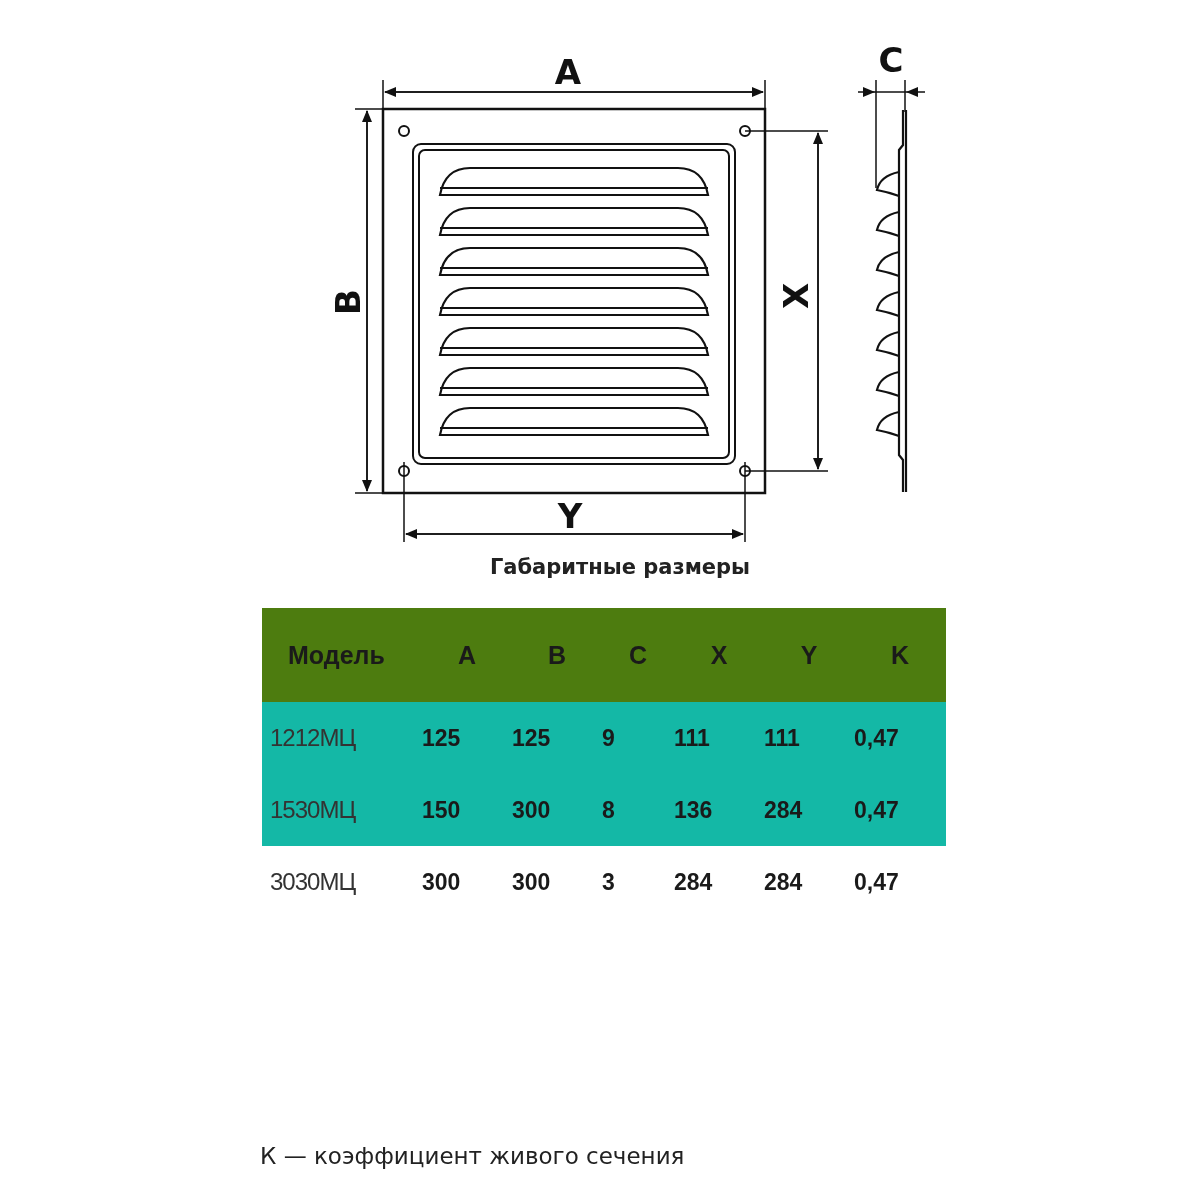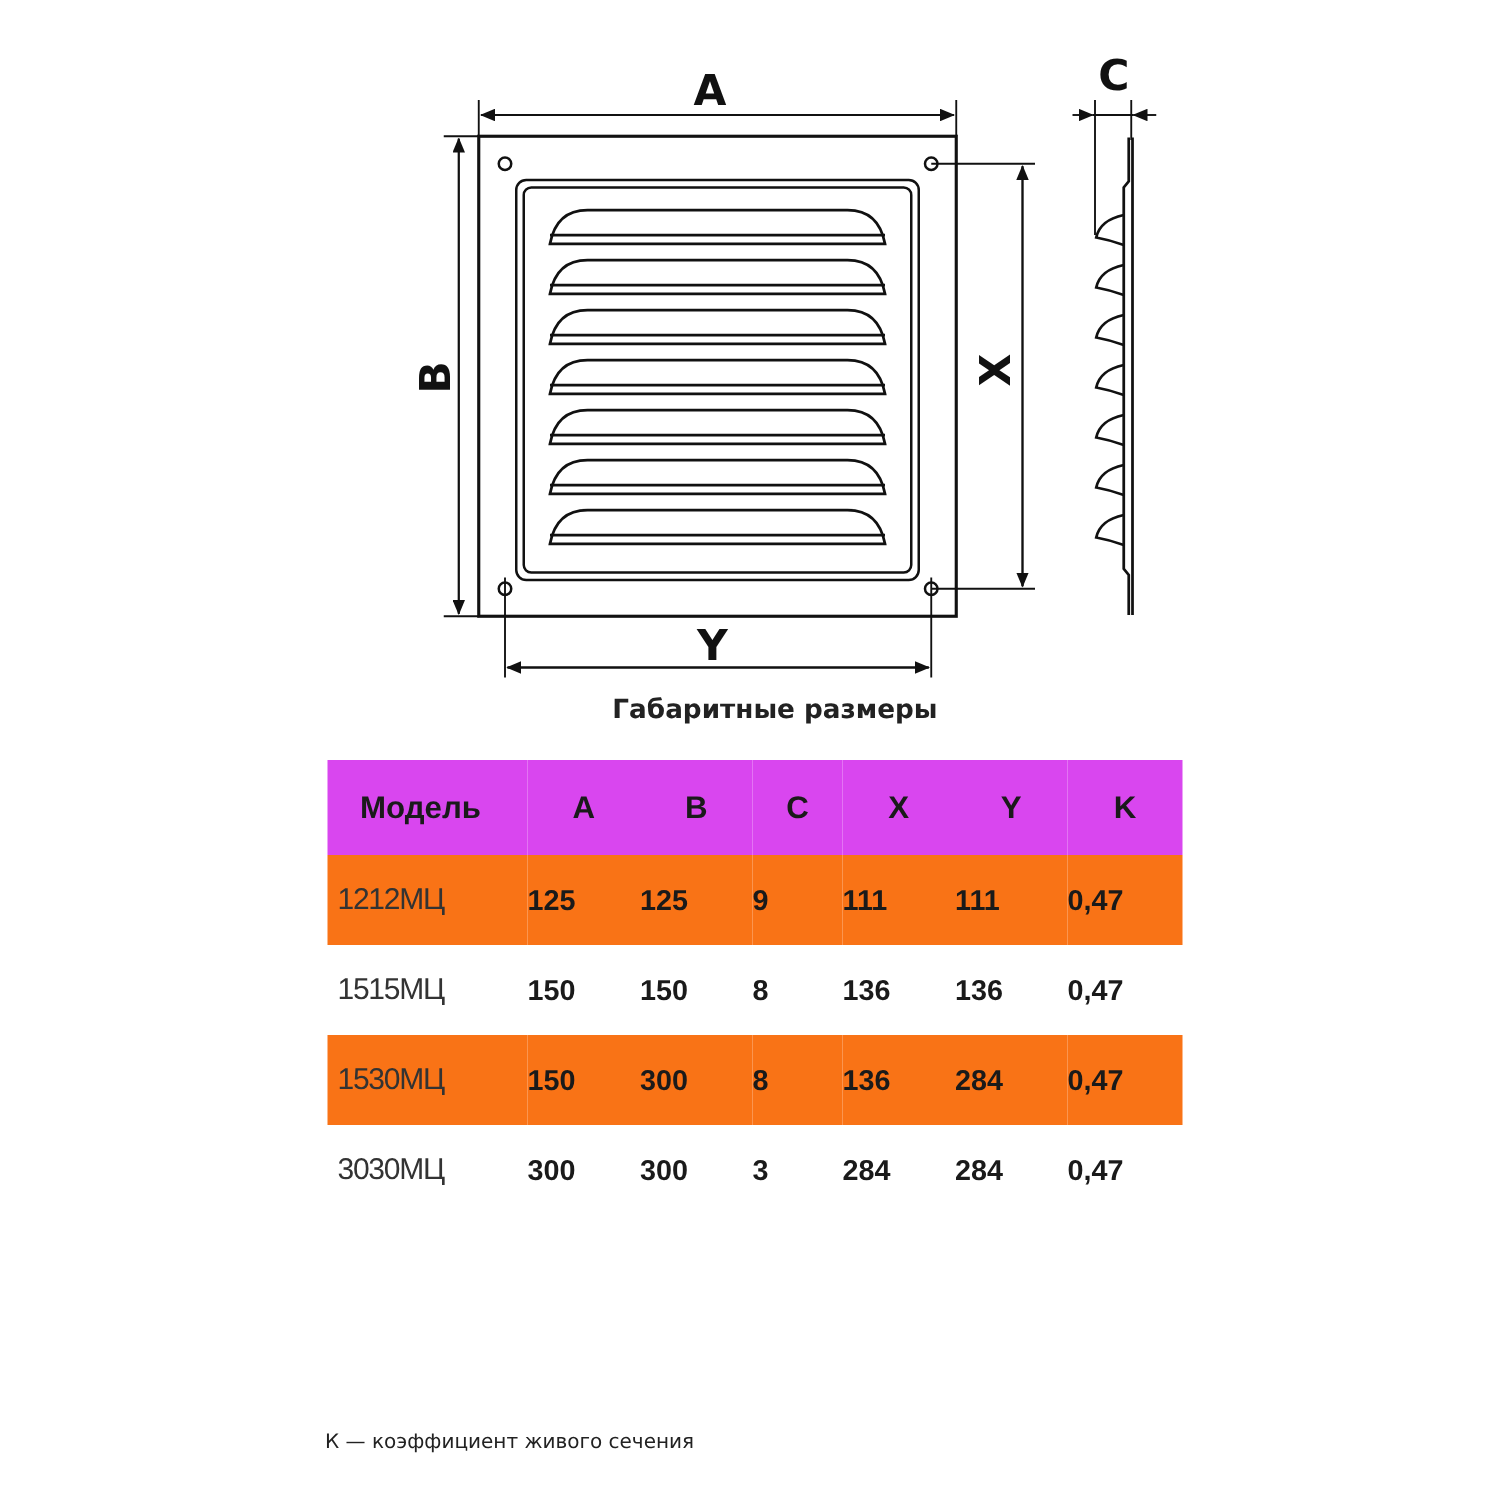--- a/index.html
+++ b/index.html
@@ -1,26 +1,26 @@
 <!DOCTYPE html>
 <html><head>
 <meta charset="utf-8">
 <style>
   html,body{margin:0;padding:0;background:#ffffff;}
   body{width:1200px;height:1200px;position:relative;overflow:hidden;font-family:"Liberation Sans",sans-serif;color:#111;}
   svg.drawing{position:absolute;left:0;top:0;}
   .dimlabel{font-family:"DejaVu Sans",sans-serif;font-weight:bold;font-size:34px;fill:#111;}
   .caption{position:absolute;left:0;width:1240px;top:555px;text-align:center;font-family:"DejaVu Sans",sans-serif;font-weight:bold;font-size:21px;color:#222;}
   table.spec{position:absolute;left:262px;top:608px;width:684px;border-collapse:collapse;table-layout:fixed;}
-  table.spec th{background:#d946ef;height:76px;font-family:"Liberation Sans",sans-serif;font-weight:bold;font-size:25px;color:#1a1a1a;text-align:center;padding:0;}
+  table.spec th{background:#4d7c0f;height:94px;font-family:"Liberation Sans",sans-serif;font-weight:bold;font-size:25px;color:#1a1a1a;text-align:center;padding:0;}
   table.spec th.model{text-align:left;padding-left:26px;}
   table.spec td{height:72px;font-family:"Liberation Sans",sans-serif;font-weight:bold;font-size:23px;color:#1a1a1a;padding:0;}
   table.spec td.model{text-align:left;padding-left:8px;font-weight:normal;font-size:24px;color:#333;letter-spacing:-1px;}
-  table.spec tr.shade td{background:#f97316;}
-  .footnote{position:absolute;left:260px;top:1143px;font-family:"DejaVu Sans",sans-serif;font-size:16px;color:#222;}
+  table.spec tr.shade td{background:#14b8a6;}
+  .footnote{position:absolute;left:260px;top:1143px;font-family:"DejaVu Sans",sans-serif;font-size:23px;color:#222;}
 </style>
 </head>
 <body>
 
 <svg class="drawing" width="1200" height="600" viewBox="0 0 1200 600">
   <defs>
     <marker id="arr" markerWidth="12" markerHeight="10" refX="11" refY="5" orient="auto" markerUnits="userSpaceOnUse">
       <path d="M0,0 L12,5 L0,10 Z" fill="#111"></path>
     </marker>
   </defs>
@@ -127,29 +127,20 @@
   <tbody>
     <tr class="shade">
       <td class="model">1212МЦ</td>
       <td>125</td>
       <td>125</td>
       <td>9</td>
       <td>111</td>
       <td>111</td>
       <td>0,47</td>
     </tr>
-    <tr>
-      <td class="model">1515МЦ</td>
-      <td>150</td>
-      <td>150</td>
-      <td>8</td>
-      <td>136</td>
-      <td>136</td>
-      <td>0,47</td>
-    </tr>
     <tr class="shade">
       <td class="model">1530МЦ</td>
       <td>150</td>
       <td>300</td>
       <td>8</td>
       <td>136</td>
       <td>284</td>
       <td>0,47</td>
     </tr>
     <tr>

